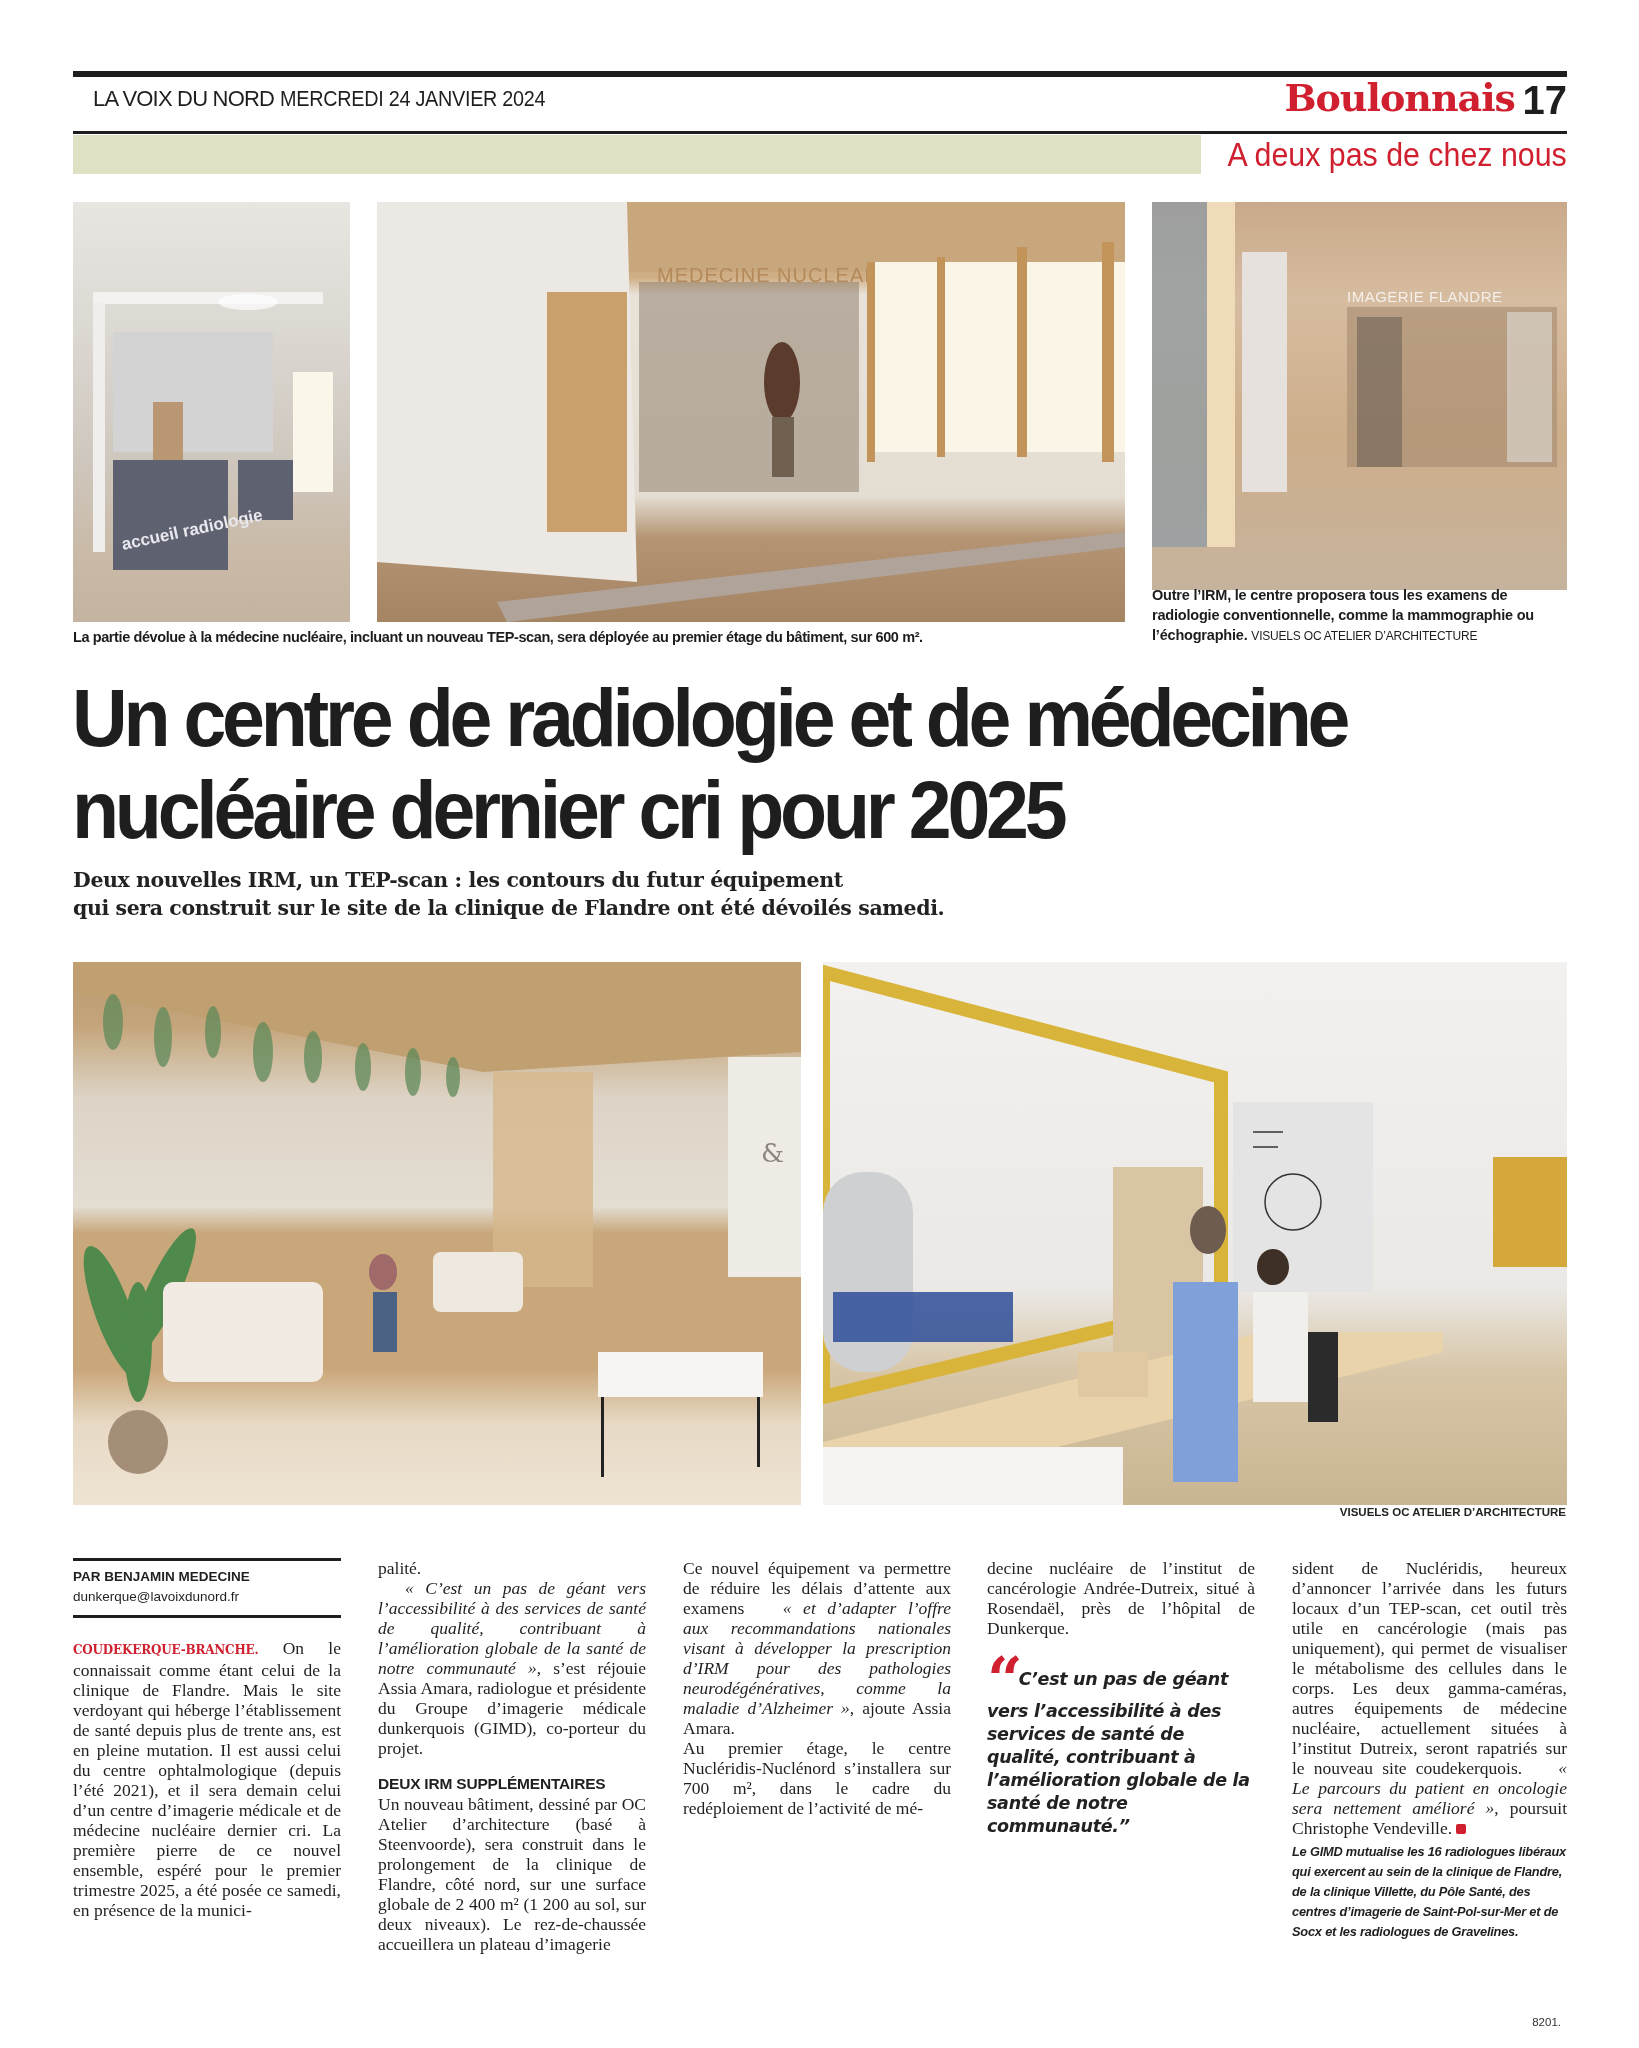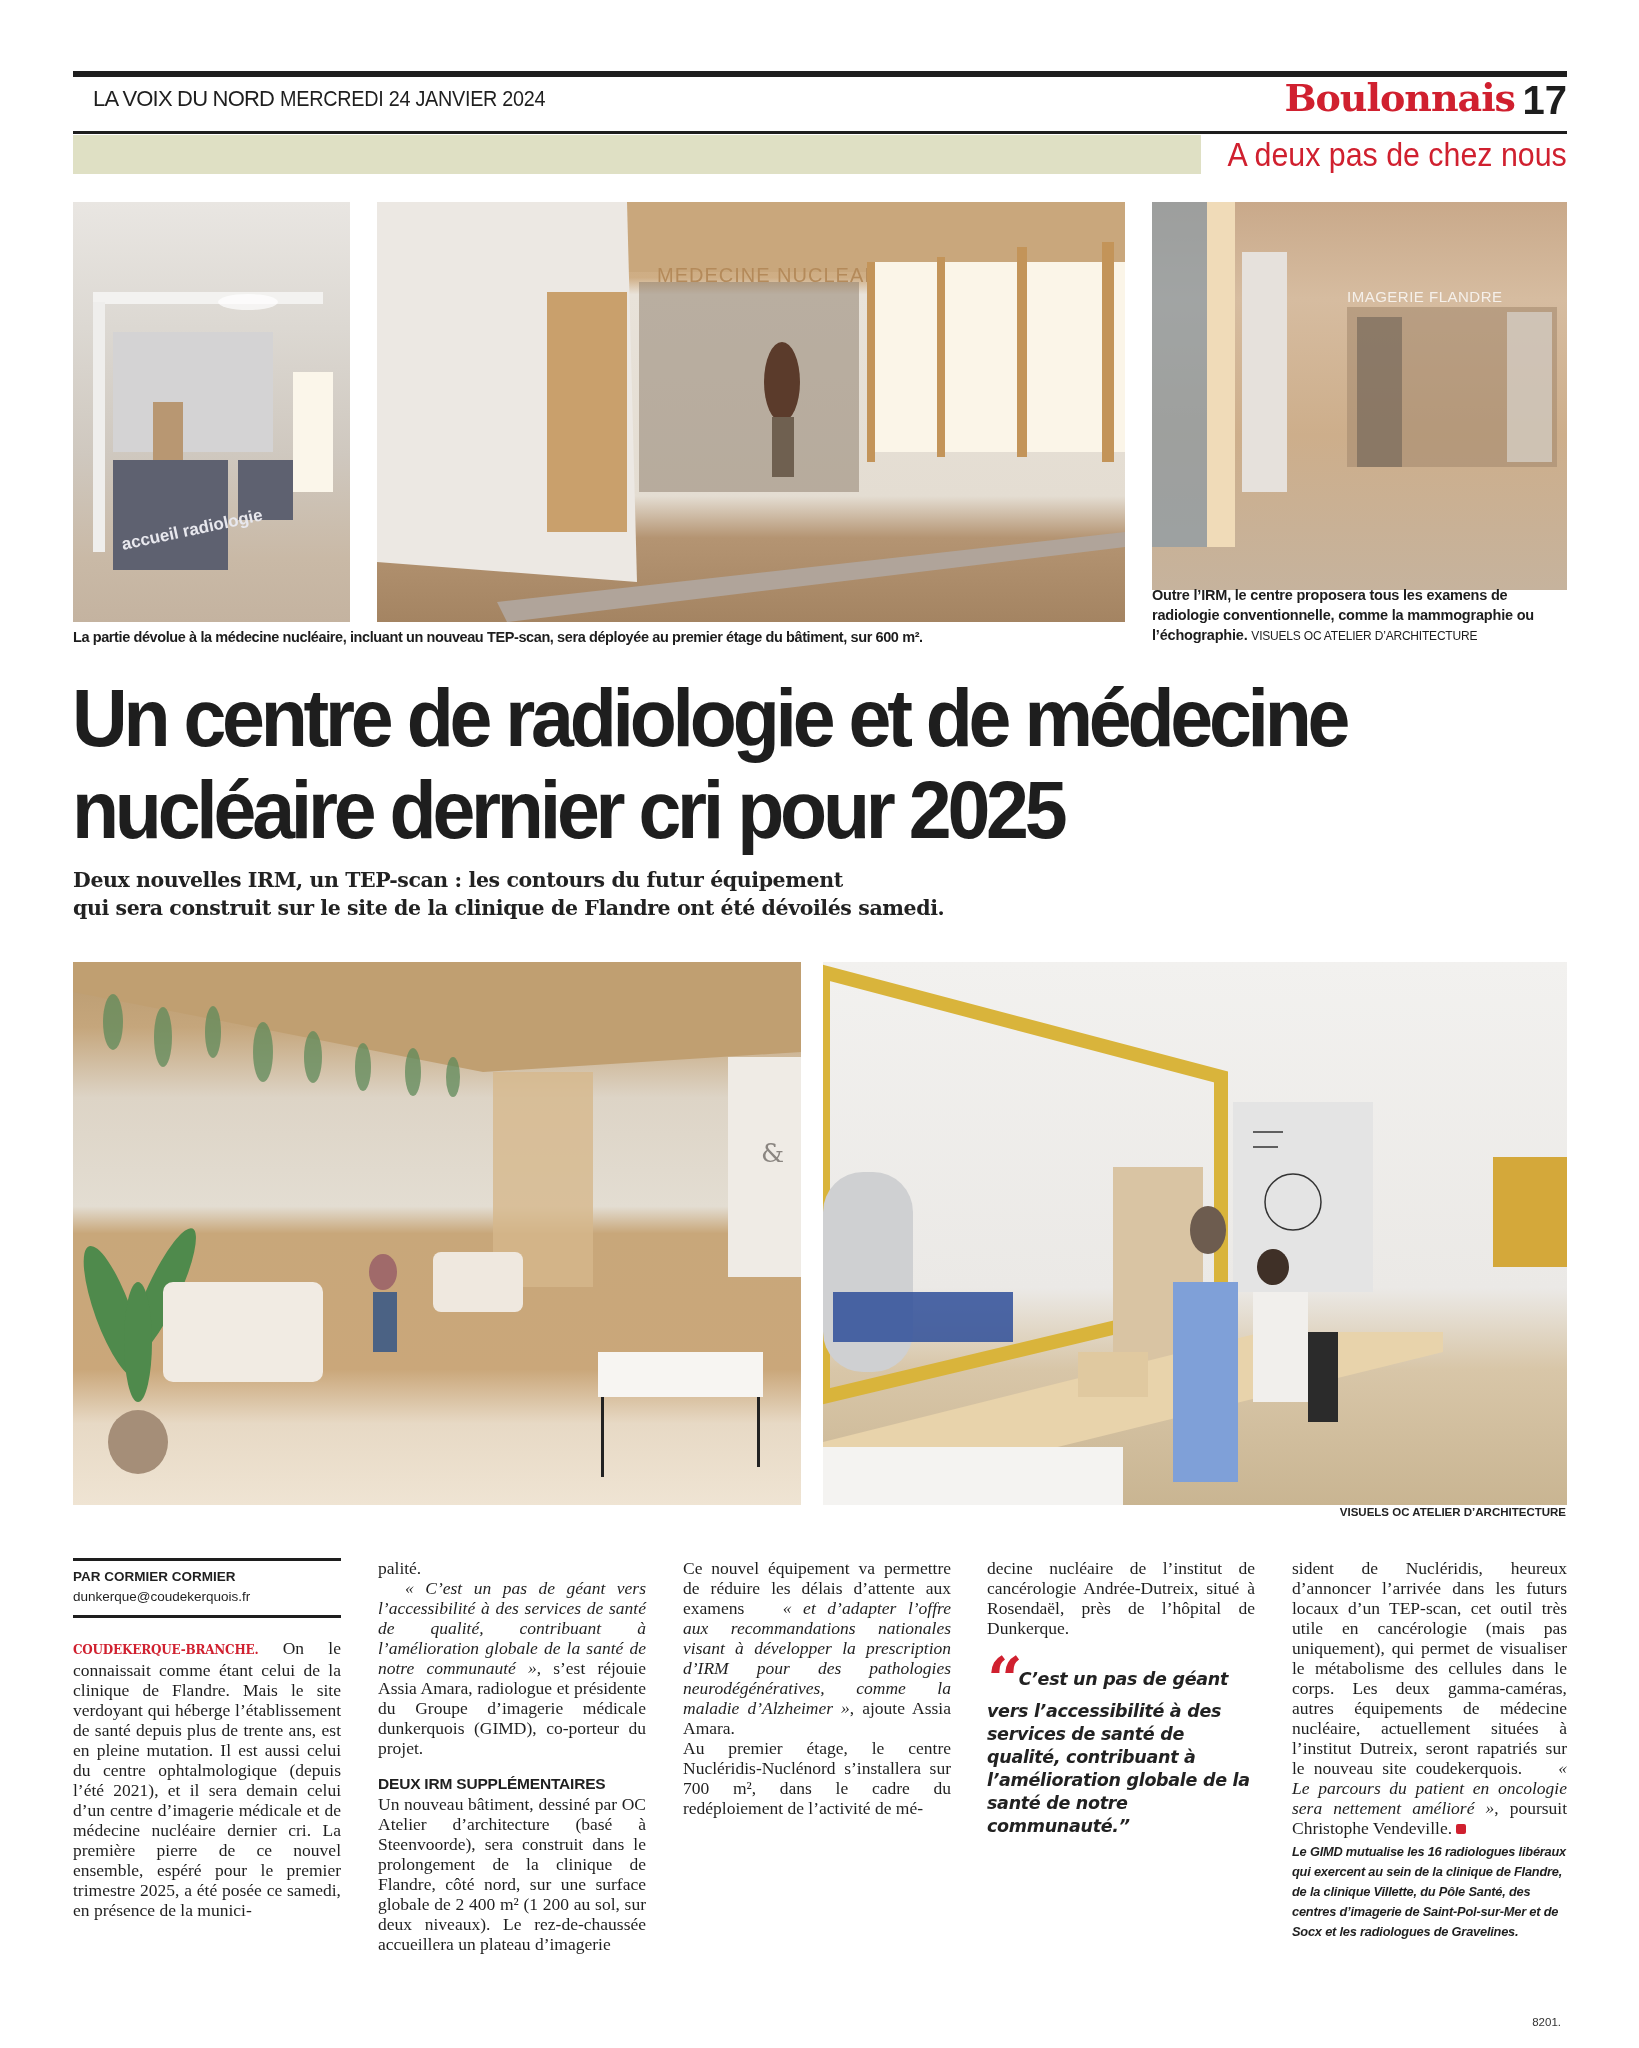--- a/index.html
+++ b/index.html
@@ -172,22 +172,22 @@
     <ellipse cx="450" cy="305" rx="16" ry="18" fill="#3f3027"></ellipse>
     <rect x="430" y="330" width="55" height="110" fill="#f1efec"></rect>
     <rect x="485" y="370" width="30" height="90" fill="#2b2b2b"></rect>
   </svg>
 </div>
 <div class="abs credit-big">VISUELS OC ATELIER D’ARCHITECTURE</div>
 
 <div class="col" style="left:73px;">
   <div class="byline-rule"></div>
   <div class="byline">
-    <div class="author">PAR CORMIER CORMIER</div>
-    <div>dunkerque@coudekerquois.fr</div>
+    <div class="author">PAR BENJAMIN MEDECINE</div>
+    <div>dunkerque@lavoixdunord.fr</div>
   </div>
   <div class="byline-rule" style="margin-top:8px;"></div>
   <p style="margin-top:20px;">
     <span class="dateline">COUDEKERQUE-BRANCHE.</span>
     <span>On le connaissait comme étant celui de la clinique de Flandre. Mais le site verdoyant qui héberge l’établissement de santé depuis plus de trente ans, est en pleine mutation. Il est aussi celui du centre ophtalmologique (depuis l’été 2021), et il sera demain celui d’un centre d’imagerie médicale et de médecine nucléaire dernier cri. La première pierre de ce nouvel ensemble, espéré pour le premier trimestre 2025, a été posée ce samedi, en présence de la munici-</span>
   </p>
 </div>
 
 <div class="col" style="left:378px;">
   <p>

